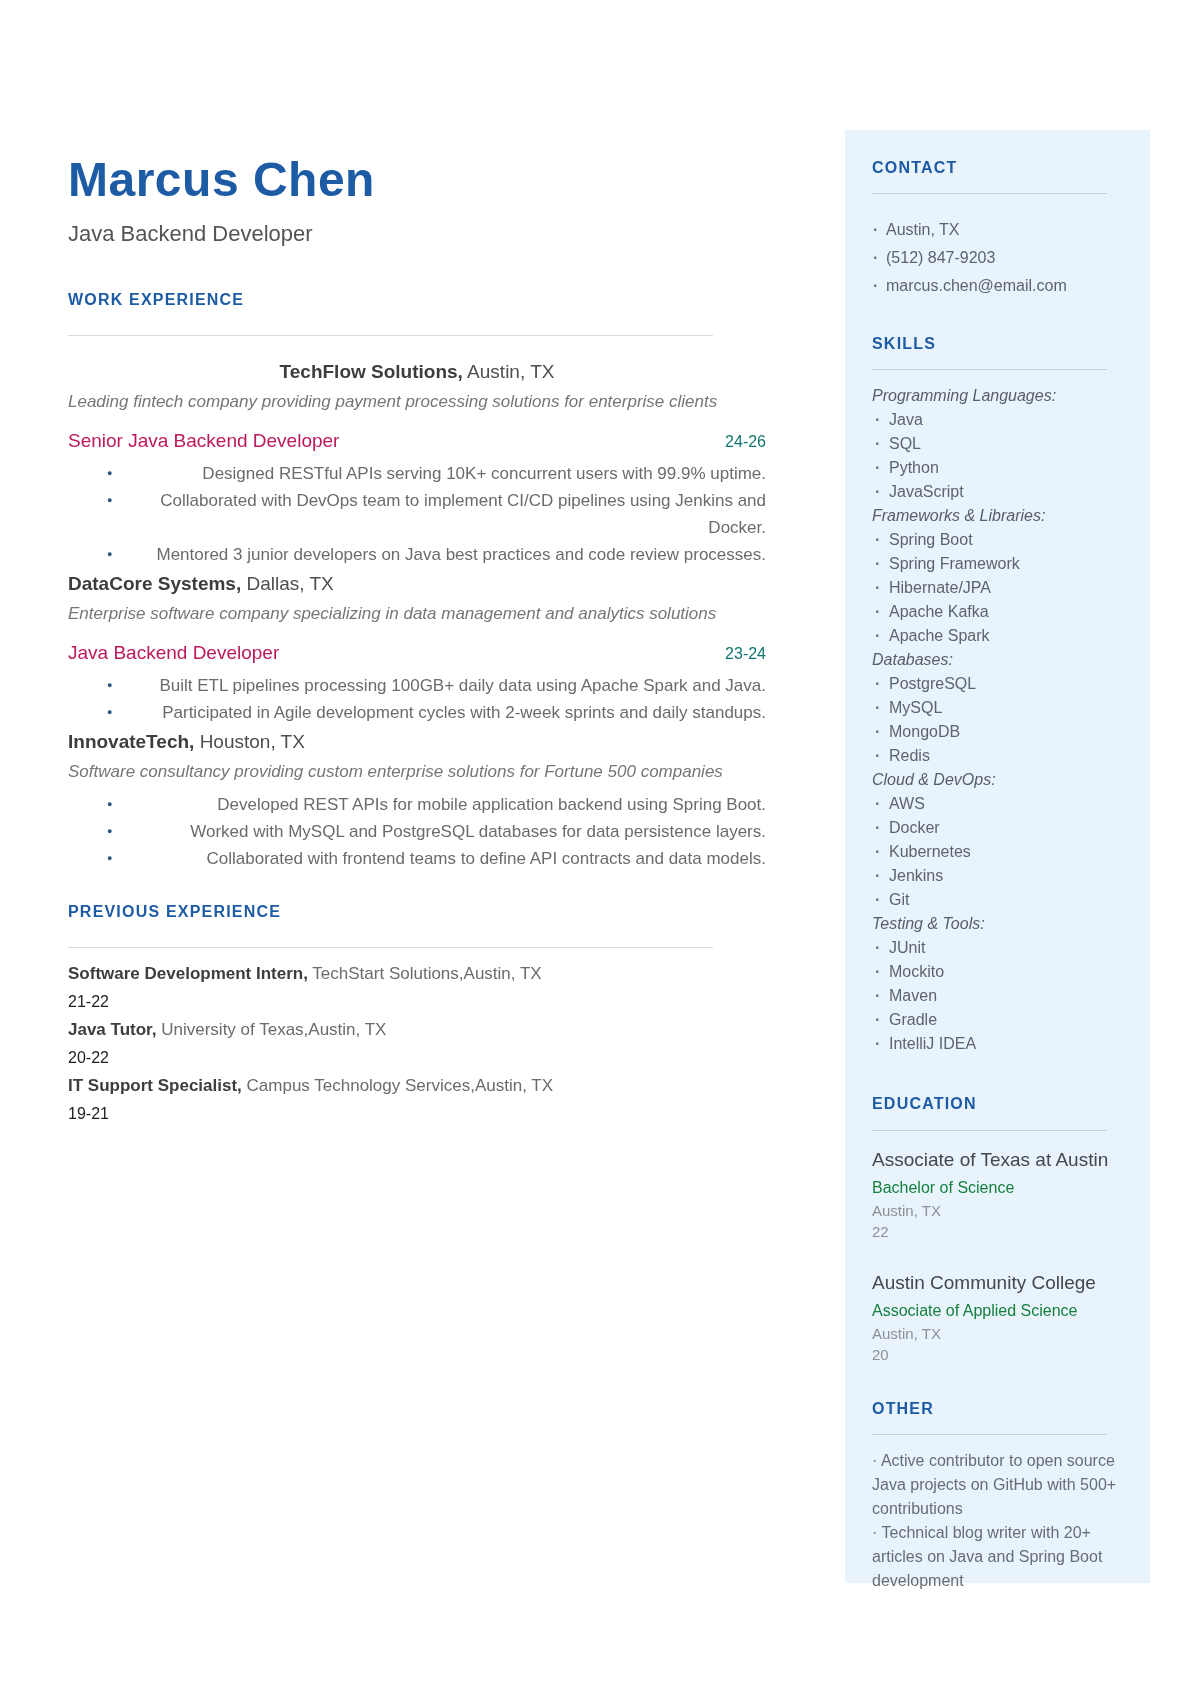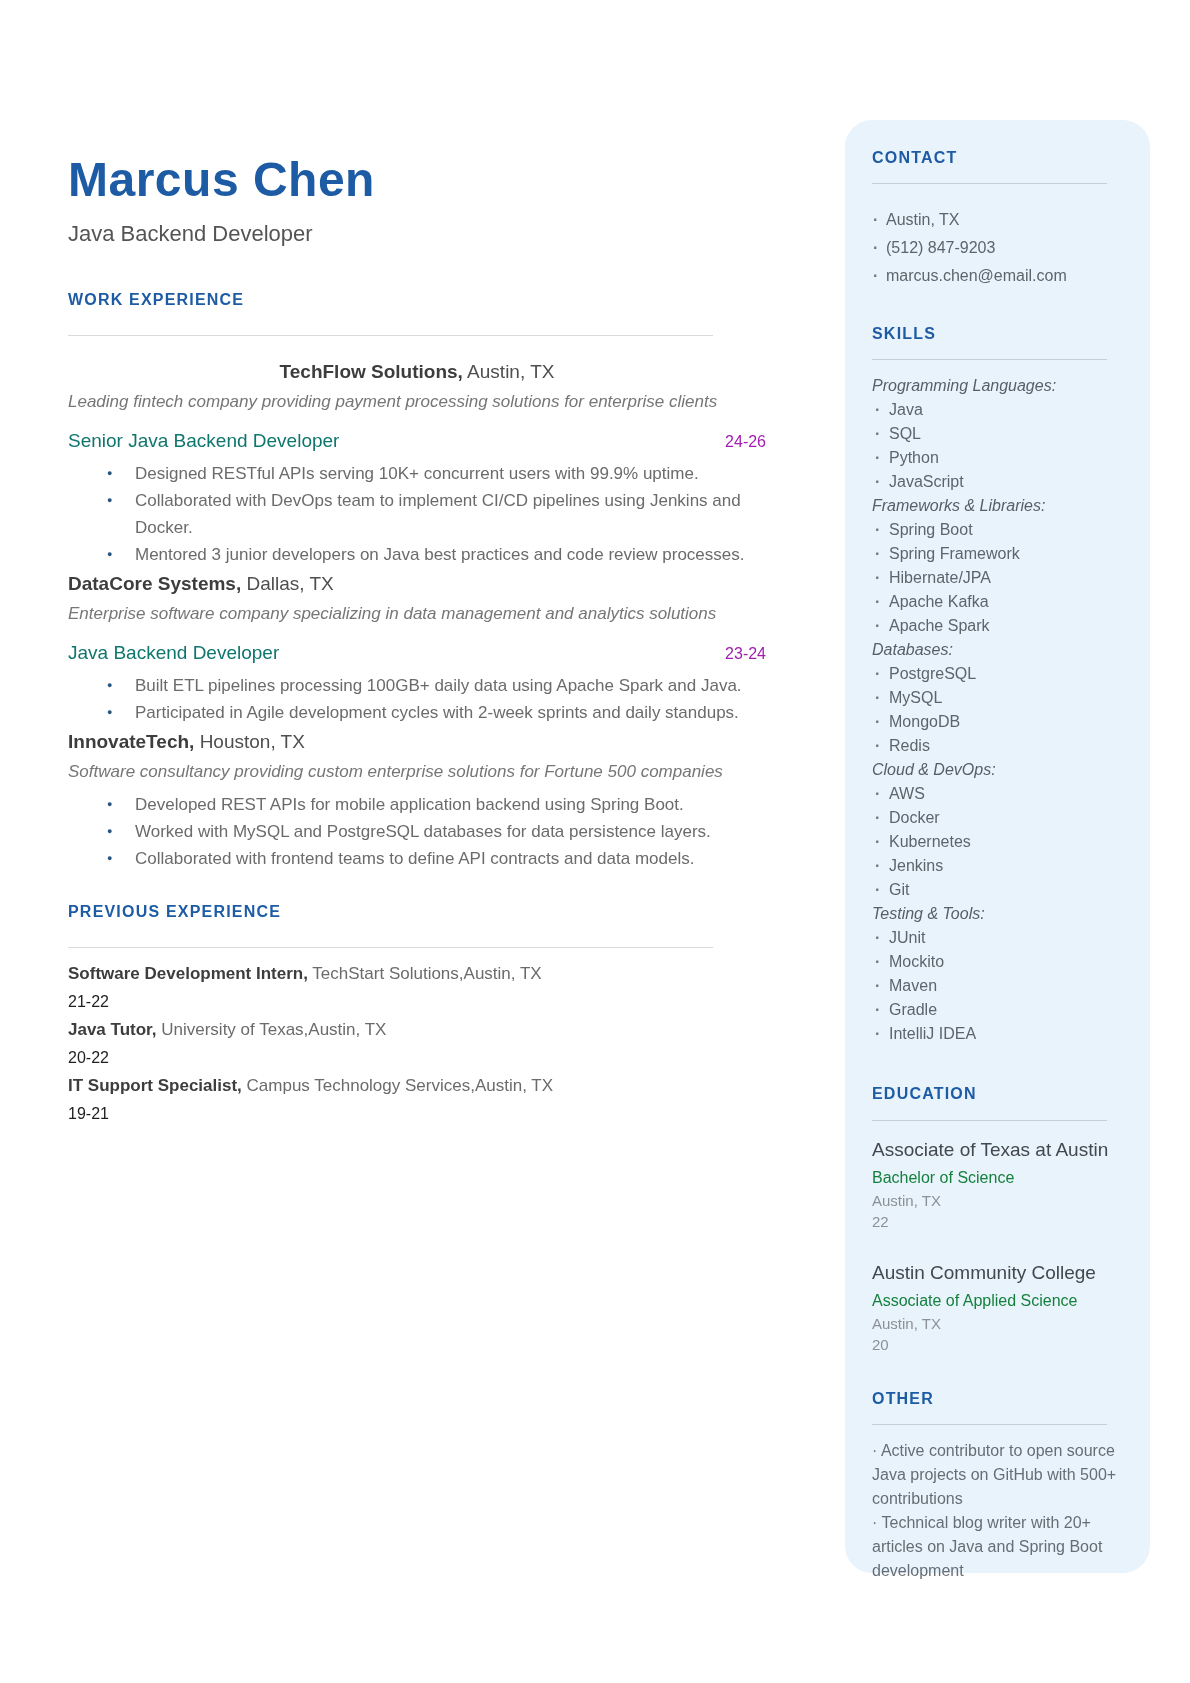--- a/index.html
+++ b/index.html
@@ -25,35 +25,35 @@
   .sec-head{font-size:16px;font-weight:bold;color:var(--accent);letter-spacing:1.2px;line-height:1.2;}
   .main .sec-head{margin-top:42px;}
   .rule{border:none;border-top:1px solid var(--rule-main);margin:26px 0 0 0;}
   .main .rule{width:645px;}
   .company-line{margin-top:8px;font-size:19px;line-height:24px;color:#4f4f4f;}
   .company{margin-top:0;}
   .company + .company .company-line{margin-top:4px;}
   .company-name{font-weight:bold;color:var(--dark-gray);}
   .company-desc{margin-top:6px;font-size:17px;line-height:24px;font-style:italic;color:#767676;}
   .role-row{display:flex;justify-content:space-between;align-items:baseline;margin-top:16px;}
-  .role-title{font-size:19px;line-height:22px;color:#0f766e;}
-  .role-dates{font-size:16px;line-height:22px;color:#a21caf;}
+  .role-title{font-size:19px;line-height:22px;color:#be185d;}
+  .role-dates{font-size:16px;line-height:22px;color:#0f766e;}
   ul.bullets{list-style:none;margin:7px 0 0 0;padding:0 0 0 37px;}
-  ul.bullets li{position:relative;padding-left:30px;font-size:17px;line-height:27px;color:var(--body-gray);}
+  ul.bullets li{position:relative;padding-left:30px;font-size:17px;line-height:27px;color:var(--body-gray);text-align:right;}
   ul.bullets li::before{content:"●";position:absolute;left:2px;top:0;font-size:9px;line-height:27px;color:var(--dot-navy);}
   .first-company-line{margin-top:24px;text-align:center;}
   .prev-rows{margin-top:12px;}
   .prev-row{display:flex;justify-content:space-between;align-items:baseline;font-size:17px;line-height:28px;color:var(--body-gray);flex-direction:column;}
   .prev-left{flex:1;padding-right:10px;}
   .prev-role{font-weight:bold;color:var(--dark-gray);}
   .prev-dates{font-size:16px;color:#1f1f1f;white-space:nowrap;}
   
   .sidebar{
-    position:absolute;left:845px;top:120px;width:305px;height:1453px;
-    background:var(--sidebar-bg);padding:28px 28px 0 27px;overflow:visible;border-radius:27px;
+    position:absolute;left:845px;top:130px;width:305px;height:1453px;
+    background:var(--sidebar-bg);padding:28px 28px 0 27px;overflow:visible;
   }
   .sidebar .rule{width:235px;border-top:1px solid var(--rule-side);margin:16px 0 0 0;}
   .sb-section{margin-top:34px;}
   .sb-section.first{margin-top:0;}
   .contact-list{margin-top:22px;}
   .contact-item{position:relative;padding-left:14px;font-size:16px;line-height:28px;color:#5d656c;}
   .contact-item::before{content:"·";position:absolute;left:1px;top:0;color:#6f7880;font-weight:bold;}
   .skills-list{margin-top:14px;}
   .skill-cat{font-size:16px;line-height:24px;font-style:italic;color:#565e66;}
   .skill-item{position:relative;padding-left:17px;font-size:16px;line-height:24px;color:#5d656c;}

